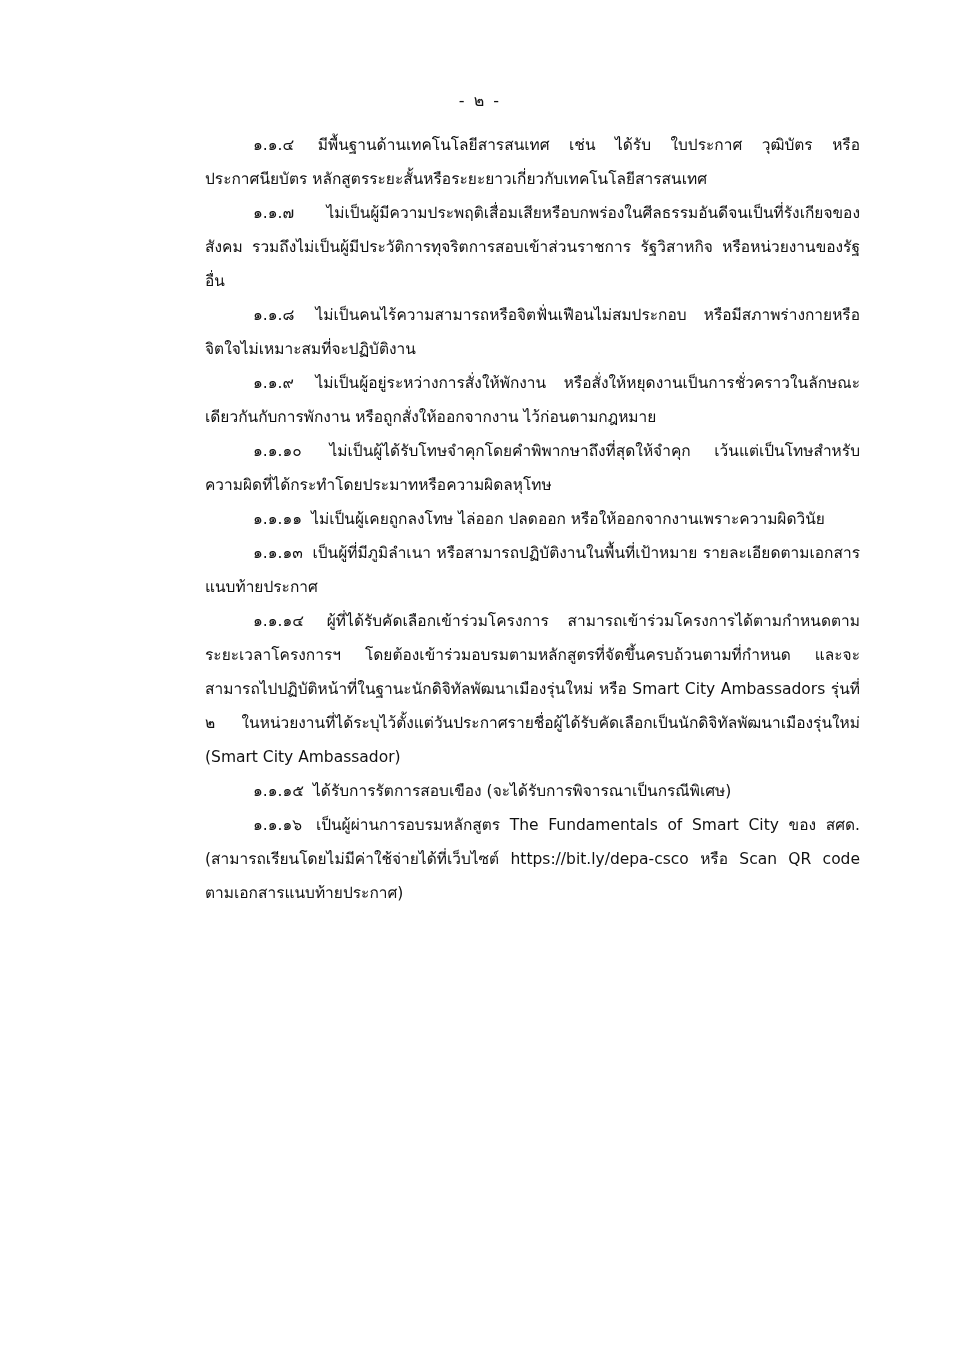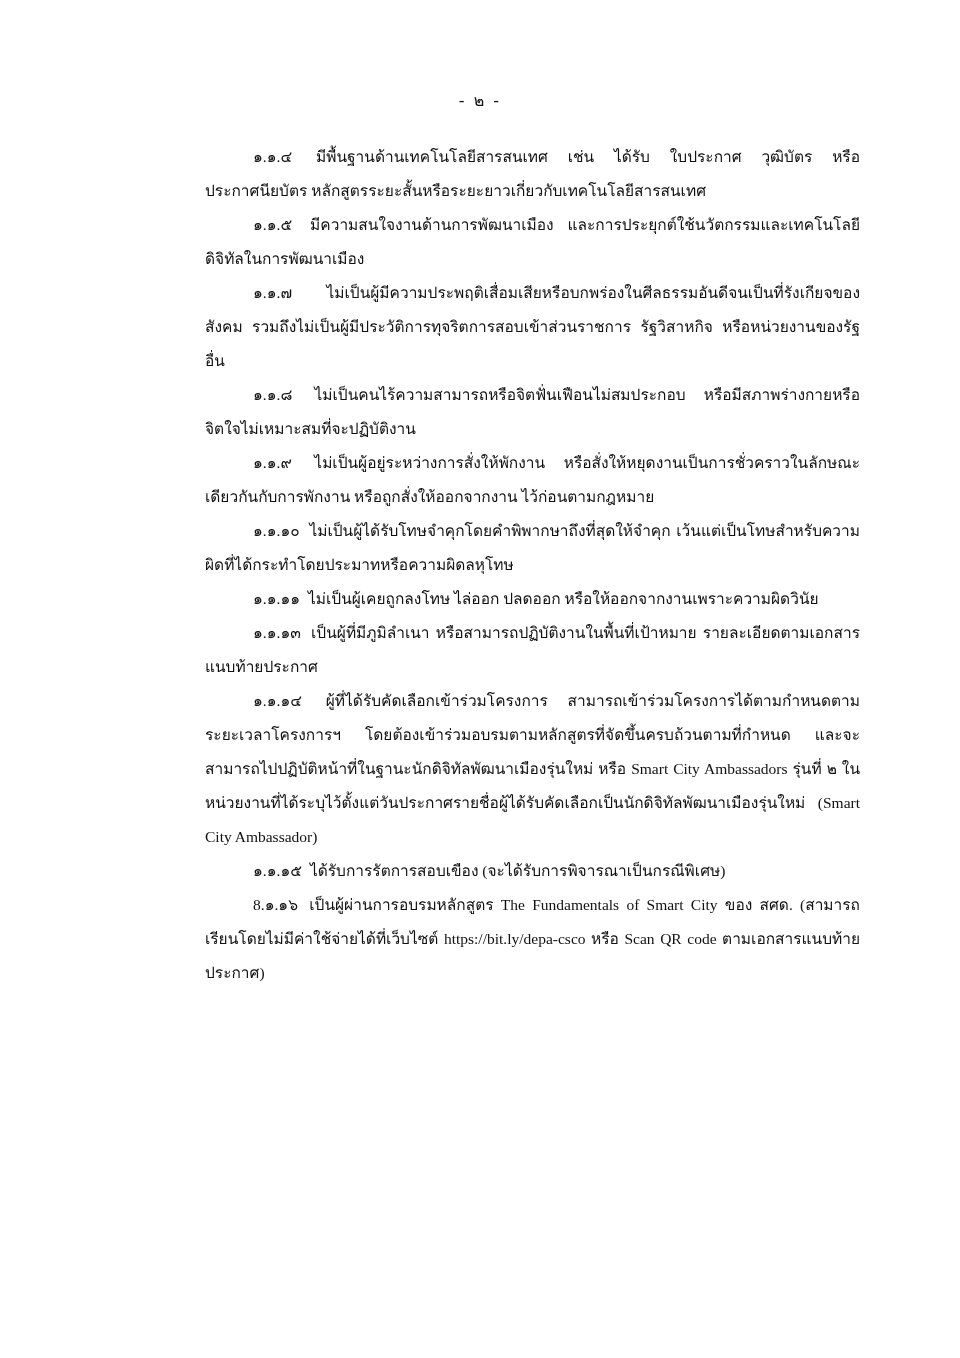--- a/index.html
+++ b/index.html
@@ -19,47 +19,45 @@
       position: absolute;
       top: 88px;
       left: 0;
       width: 960px;
       text-align: center;
       font-size: 16px;
       letter-spacing: 2px;
     }
     .content {
       position: absolute;
-      top: 140px;
+      top: 128px;
       left: 205px;
       width: 655px;
-      font-family: Liberation Serif, serif;
     }
     .para {
       font-size: 15.5px;
       line-height: 34px;
       text-align: justify;
       text-indent: 48px;
       margin: 0;
       word-break: break-word;
     }
     .para .num {
       margin-right: 4px;
     }
   </style>
 </head>
 <body>
 
 <div class="page-number">- ๒ -</div>
 
 <div class="content">
   <p class="para"><span class="num">๑.๑.๔</span> <span>มีพื้นฐานด้านเทคโนโลยีสารสนเทศ เช่น ได้รับ ใบประกาศ วุฒิบัตร หรือประกาศนียบัตร หลักสูตรระยะสั้นหรือระยะยาวเกี่ยวกับเทคโนโลยีสารสนเทศ</span></p>
-  <p class="para"><span class="num">๑.๑.๕</span> <span>มีความสนใจงานด้านการพัฒนาเมือง และการประยุกต์ใช้นวัตกรรมและเทคโนโลยีดิจิทัลในการพัฒนาเมือง</span></p>
   <p class="para"><span class="num">๑.๑.๗</span> <span>ไม่เป็นผู้มีความประพฤติเสื่อมเสียหรือบกพร่องในศีลธรรมอันดีจนเป็นที่รังเกียจของสังคม รวมถึงไม่เป็นผู้มีประวัติการทุจริตการสอบเข้าส่วนราชการ รัฐวิสาหกิจ หรือหน่วยงานของรัฐอื่น</span></p>
   <p class="para"><span class="num">๑.๑.๘</span> <span>ไม่เป็นคนไร้ความสามารถหรือจิตฟั่นเฟือนไม่สมประกอบ หรือมีสภาพร่างกายหรือจิตใจไม่เหมาะสมที่จะปฏิบัติงาน</span></p>
   <p class="para"><span class="num">๑.๑.๙</span> <span>ไม่เป็นผู้อยู่ระหว่างการสั่งให้พักงาน หรือสั่งให้หยุดงานเป็นการชั่วคราวในลักษณะเดียวกันกับการพักงาน หรือถูกสั่งให้ออกจากงาน ไว้ก่อนตามกฎหมาย</span></p>
   <p class="para"><span class="num">๑.๑.๑๐</span> <span>ไม่เป็นผู้ได้รับโทษจำคุกโดยคำพิพากษาถึงที่สุดให้จำคุก เว้นแต่เป็นโทษสำหรับความผิดที่ได้กระทำโดยประมาทหรือความผิดลหุโทษ</span></p>
   <p class="para"><span class="num">๑.๑.๑๑</span> <span>ไม่เป็นผู้เคยถูกลงโทษ ไล่ออก ปลดออก หรือให้ออกจากงานเพราะความผิดวินัย</span></p>
   <p class="para"><span class="num">๑.๑.๑๓</span> <span>เป็นผู้ที่มีภูมิลำเนา หรือสามารถปฏิบัติงานในพื้นที่เป้าหมาย รายละเอียดตามเอกสารแนบท้ายประกาศ</span></p>
   <p class="para"><span class="num">๑.๑.๑๔</span> <span>ผู้ที่ได้รับคัดเลือกเข้าร่วมโครงการ สามารถเข้าร่วมโครงการได้ตามกำหนดตามระยะเวลาโครงการฯ โดยต้องเข้าร่วมอบรมตามหลักสูตรที่จัดขึ้นครบถ้วนตามที่กำหนด และจะสามารถไปปฏิบัติหน้าที่ในฐานะนักดิจิทัลพัฒนาเมืองรุ่นใหม่ หรือ Smart City Ambassadors รุ่นที่ ๒ ในหน่วยงานที่ได้ระบุไว้ตั้งแต่วันประกาศรายชื่อผู้ได้รับคัดเลือกเป็นนักดิจิทัลพัฒนาเมืองรุ่นใหม่ (Smart City Ambassador)</span></p>
   <p class="para"><span class="num">๑.๑.๑๕</span> <span>ได้รับการรัตการสอบเขือง (จะได้รับการพิจารณาเป็นกรณีพิเศษ)</span></p>
-  <p class="para"><span class="num">8.๑.๑๖</span> <span>เป็นผู้ผ่านการอบรมหลักสูตร The Fundamentals of Smart City ของ สศด. (สามารถเรียนโดยไม่มีค่าใช้จ่ายได้ที่เว็บไซต์ https://bit.ly/depa-csco หรือ Scan QR code ตามเอกสารแนบท้ายประกาศ)</span></p>
+  <p class="para"><span class="num">๑.๑.๑๖</span> <span>เป็นผู้ผ่านการอบรมหลักสูตร The Fundamentals of Smart City ของ สศด. (สามารถเรียนโดยไม่มีค่าใช้จ่ายได้ที่เว็บไซต์ https://bit.ly/depa-csco หรือ Scan QR code ตามเอกสารแนบท้ายประกาศ)</span></p>
 </div>
 
 </body></html>

